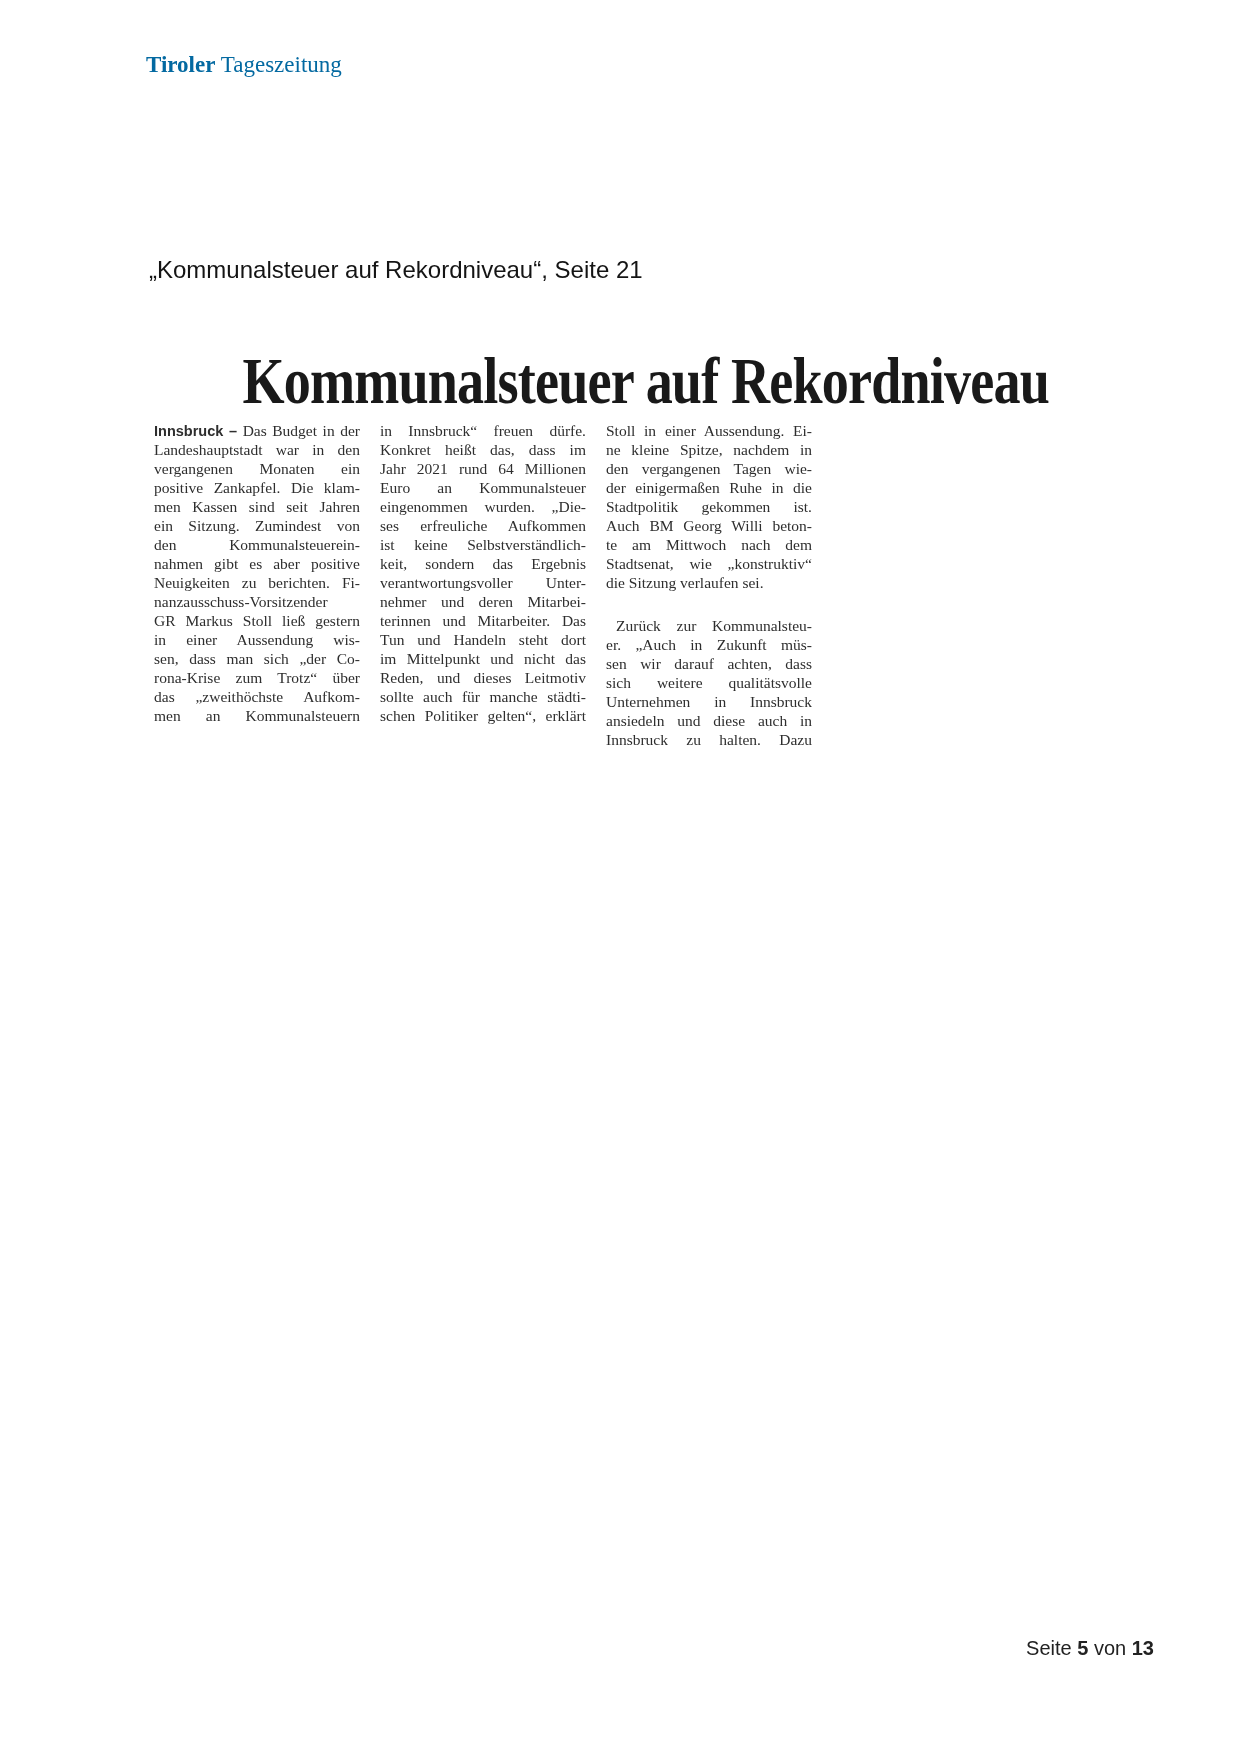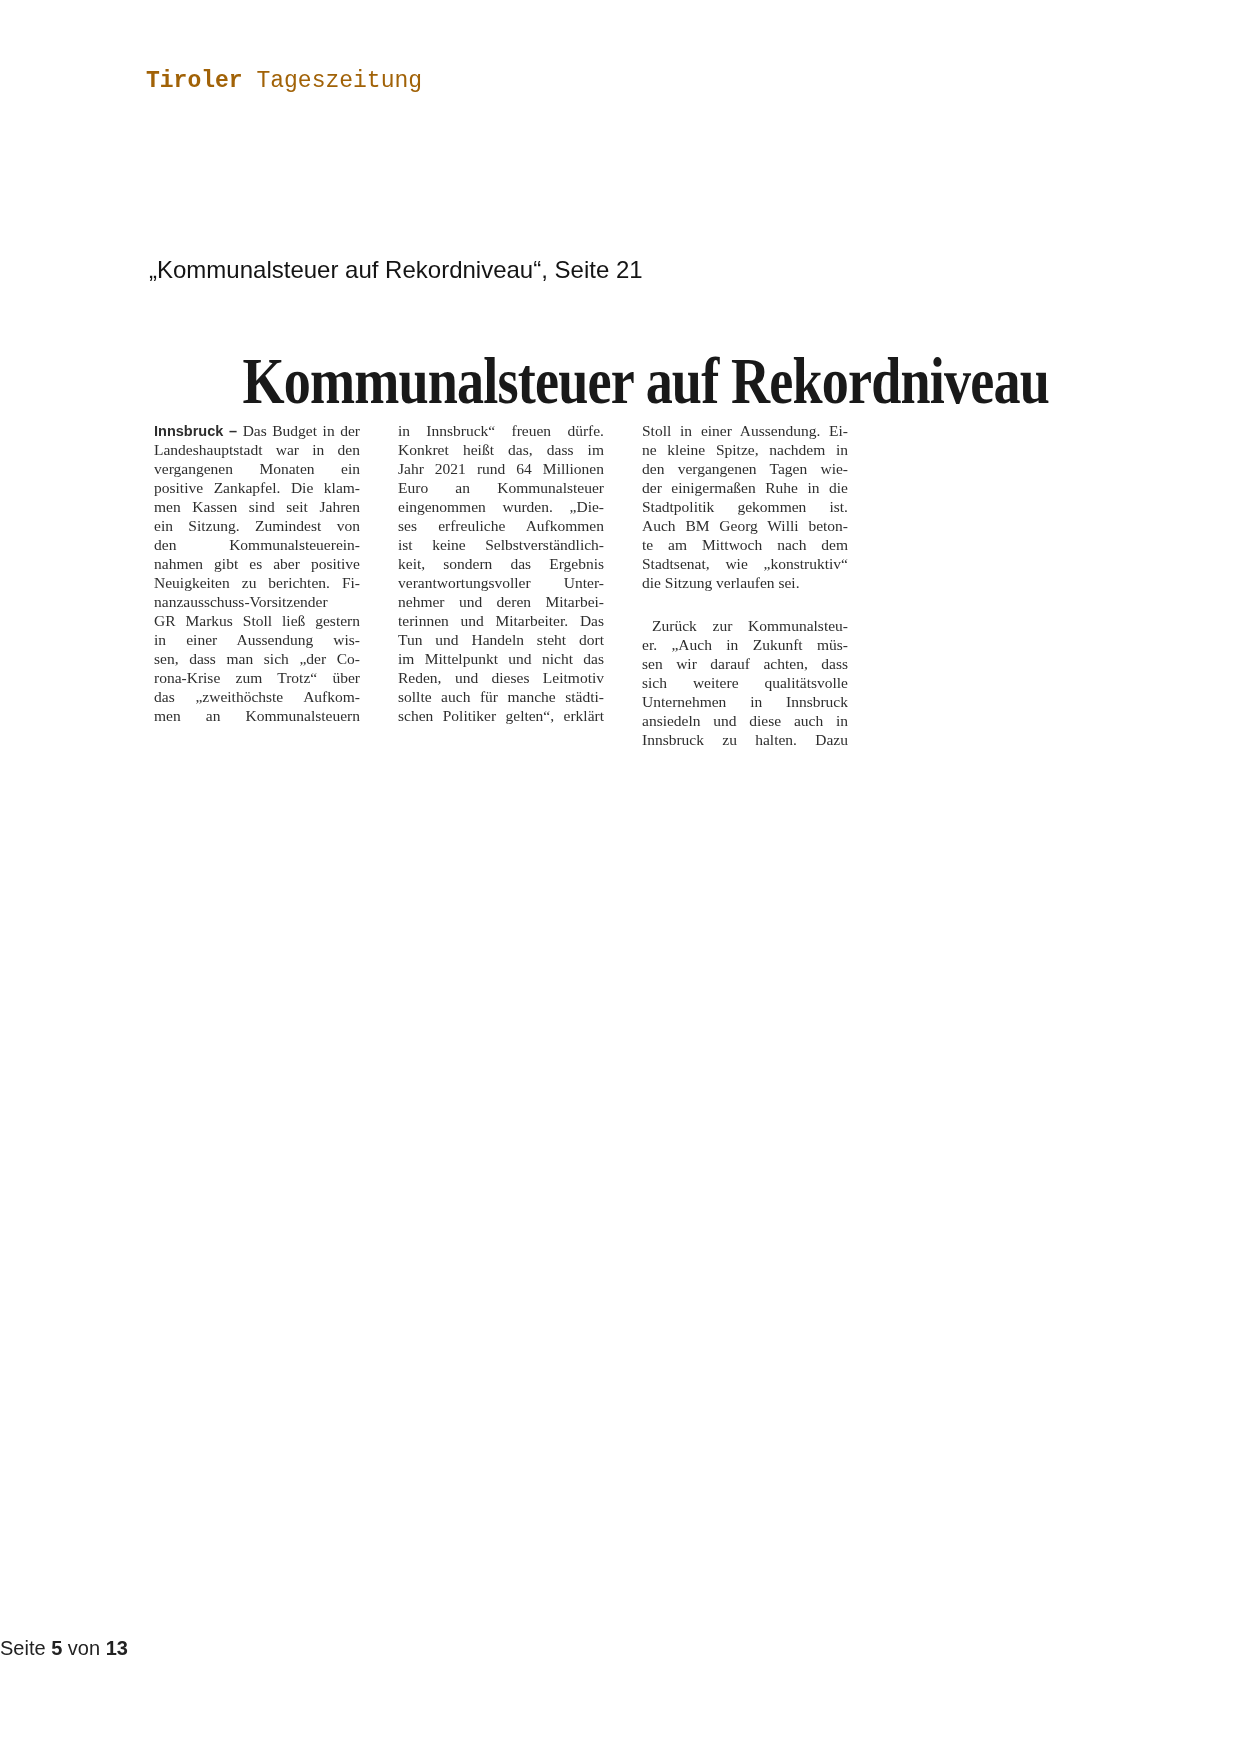--- a/index.html
+++ b/index.html
@@ -1,55 +1,56 @@
 <!DOCTYPE html>
 <html><head>
 <meta charset="utf-8">
 <style>
   html,body { margin:0; padding:0; }
   body {
     width:1241px; height:1754px; background:#ffffff; position:relative;
     font-family:"Liberation Serif", serif; overflow:hidden;
   }
   .masthead {
-    position:absolute; left:146px; top:68px;
-    font-family:Liberation Mono, monospace; font-size:23px; color:#a16207;
+    position:absolute; left:146px; top:52px;
+    font-family:Liberation Serif, serif; font-size:23px; color:#0369a1;
     white-space:nowrap;
   }
   .masthead .b { font-weight:700; }
   .subject {
     position:absolute; left:149px; top:256px;
     font-family:"Liberation Sans", sans-serif; font-size:24px; font-weight:400;
     color:#141414; white-space:nowrap;
   }
   .headline-wrap {
     position:absolute; left:154px; top:348px; width:896px; text-align:left;
   }
   .headline {
     display:inline-block; font-family:"Liberation Serif", serif; font-weight:700;
     font-size:66px; line-height:1; color:#191919; letter-spacing:-1px;
     transform:scaleX(0.82); transform-origin:center; white-space:nowrap;
   }
   .columns {
     position:absolute; left:154px; top:421px; width:896px;
-    display:flex; gap:38px;
+    display:flex; gap:20px;
   }
   .col { width:206px; flex:0 0 206px; font-size:15.5px; line-height:19px; color:#2e2e2e; }
   .ln {
     height:19px; white-space:nowrap; overflow:visible;
     text-align:justify; text-align-last:justify;
   }
   .ln.end { text-align-last:left; }
   .ln.indent { text-indent:10px;margin-top:24px; }
   .lead-in { font-family:"Liberation Sans", sans-serif; font-weight:700; font-size:14.5px; }
   .credit { font-style:italic; }
   .footer {
-    position:absolute; left:0; top:1637px; width:1107px; text-align:left;
+    position:absolute; left:0; top:1637px; width:1107px; text-align:right;
     font-family:"Liberation Sans", sans-serif; font-size:20px; color:#222222;
     white-space:nowrap;
+    padding-left:47px;
   }
   .footer .b { font-weight:700; }
 </style>
 </head>
 <body>
 
 <div class="masthead"><span class="b">Tiroler</span> <span>Tageszeitung</span></div>
 
 <div class="subject">„Kommunalsteuer auf Rekordniveau“, Seite 21</div>
 

